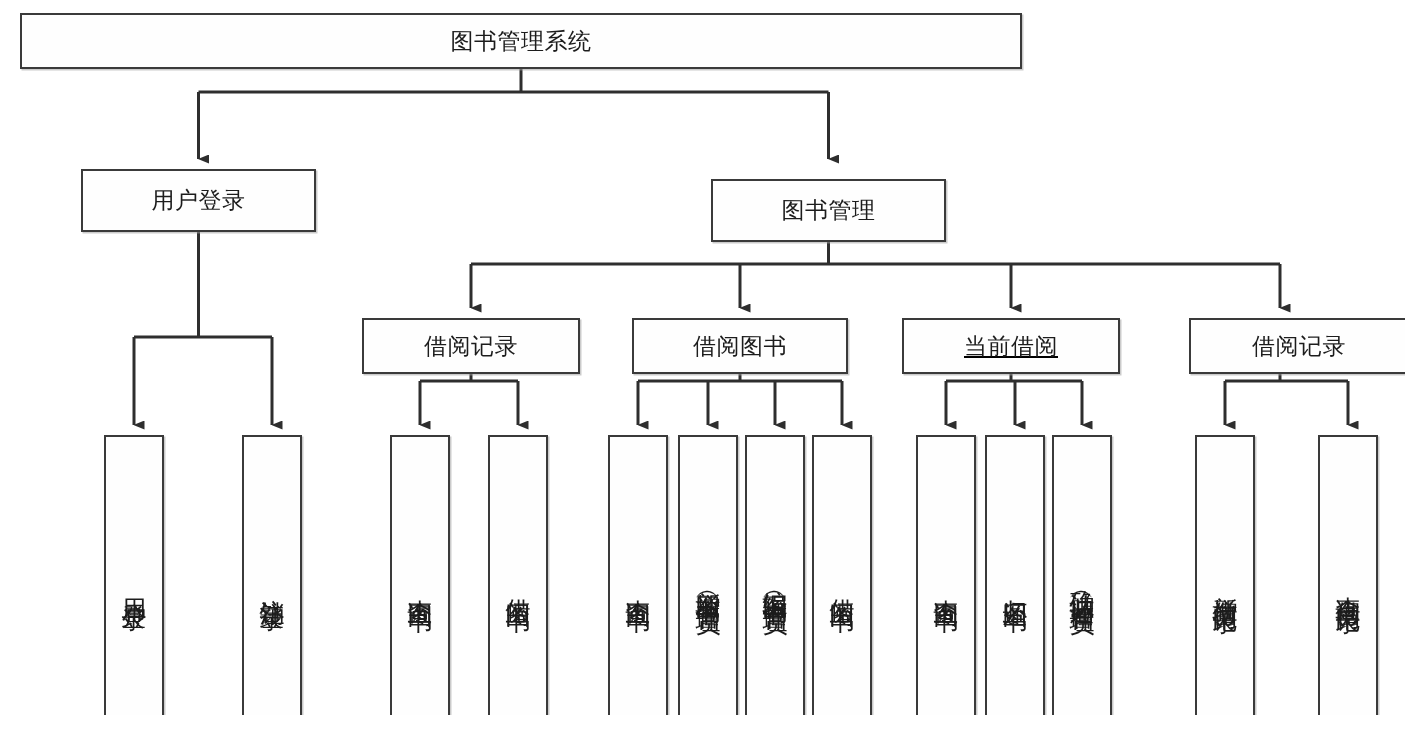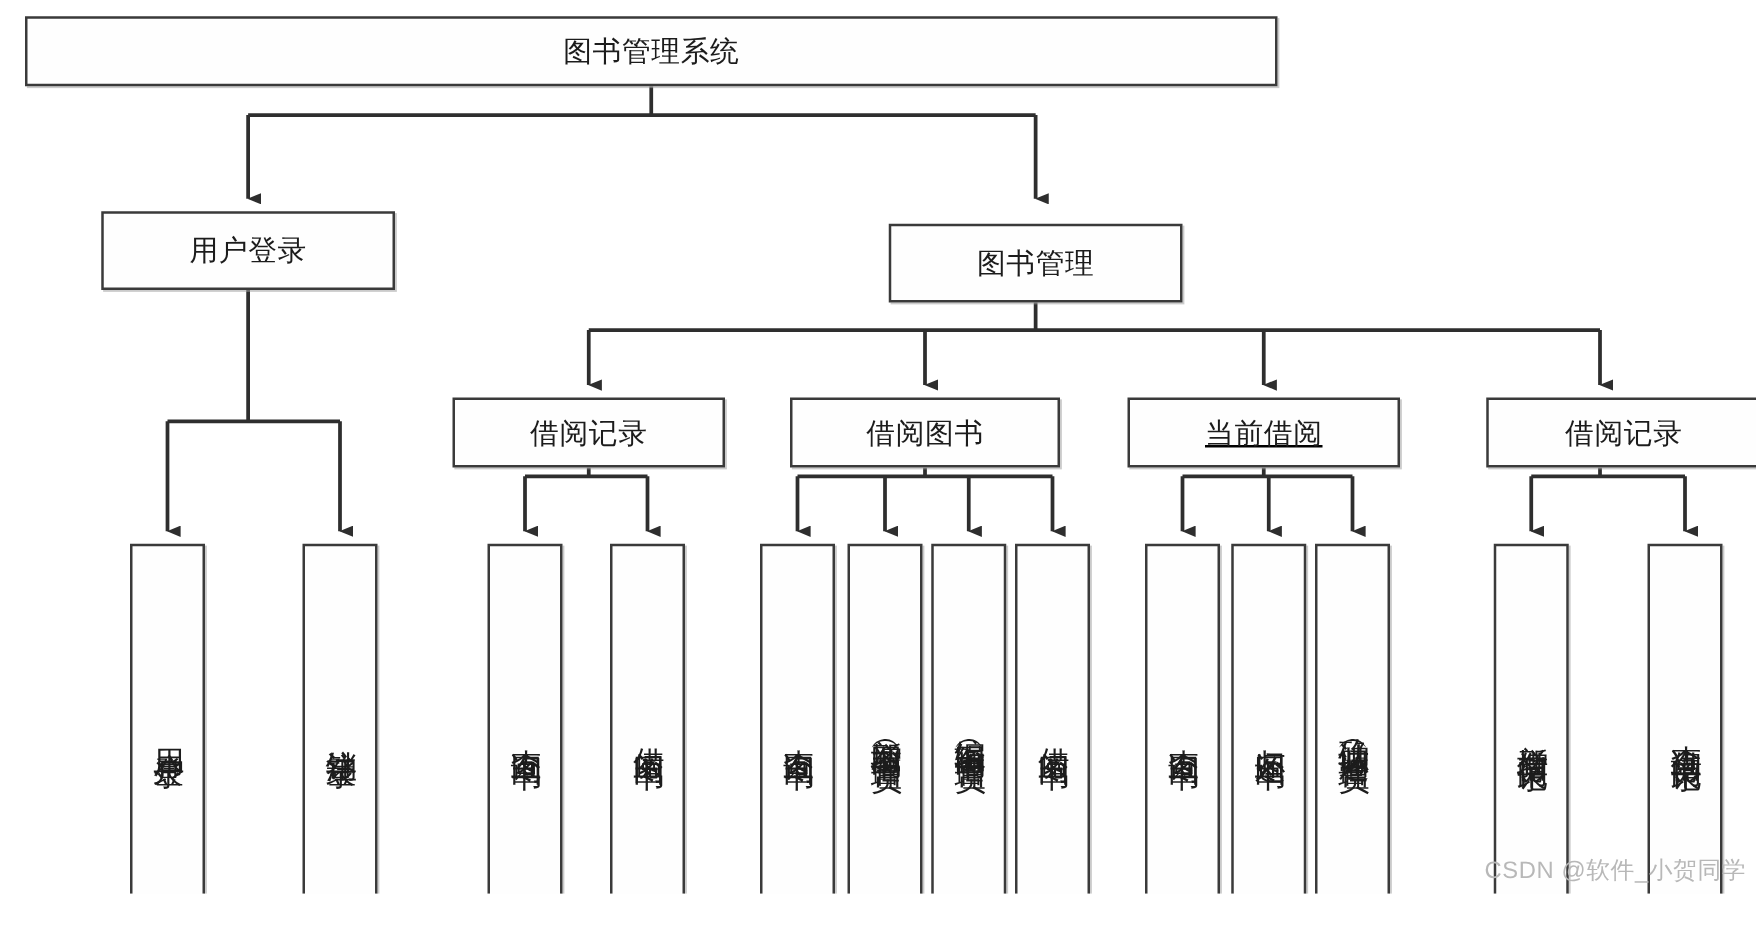--- a/index.html
+++ b/index.html
@@ -160,14 +160,13 @@
       <div class="node vertical" style="left: 1052px; top: 435px; width: 60px; height: 299px;">
         <span class="node-label">确认归还（管理员）</span>
       </div>
       <div class="node vertical" style="left: 1195px; top: 435px; width: 60px; height: 299px;">
         <span class="node-label">新增借阅记录</span>
       </div>
       <div class="node vertical" style="left: 1318px; top: 435px; width: 60px; height: 299px;">
         <span class="node-label">查询借阅记录</span>
       </div>
     </div>
-  <div class="watermark">CSDN @软件_小贺同学</div>
 </div>
 
 </body></html>

